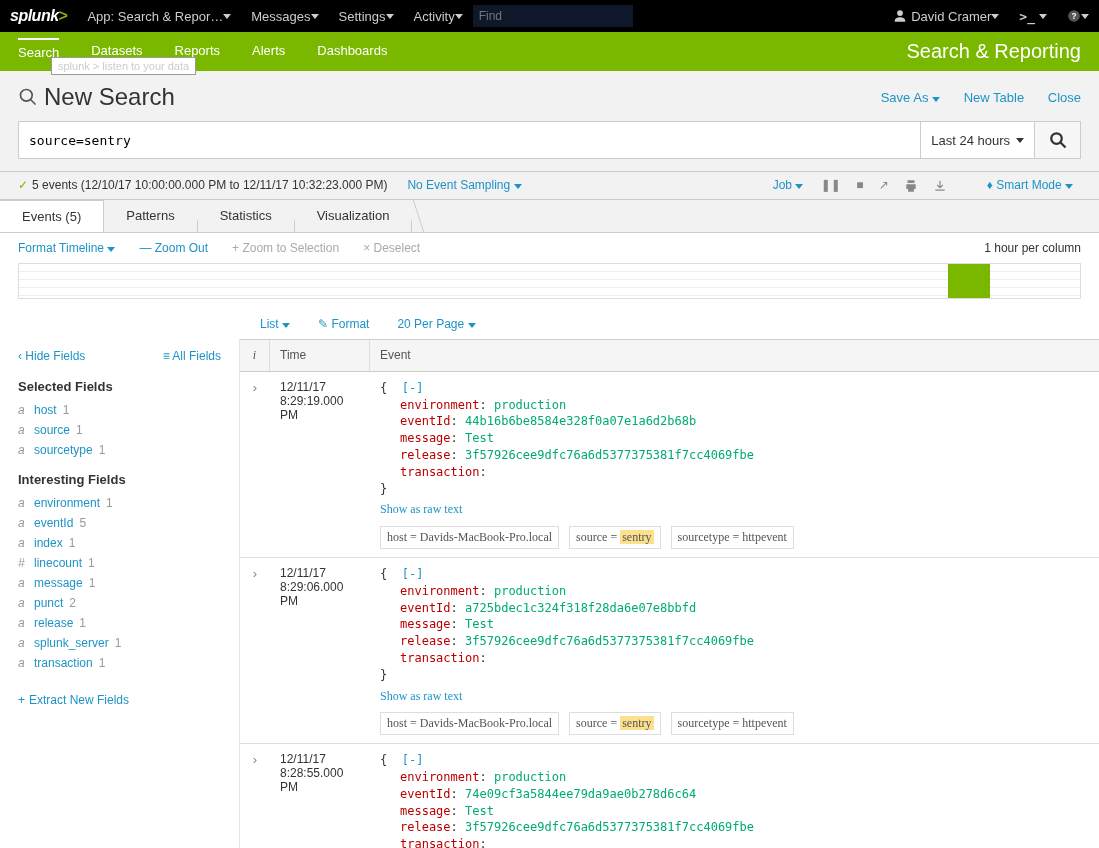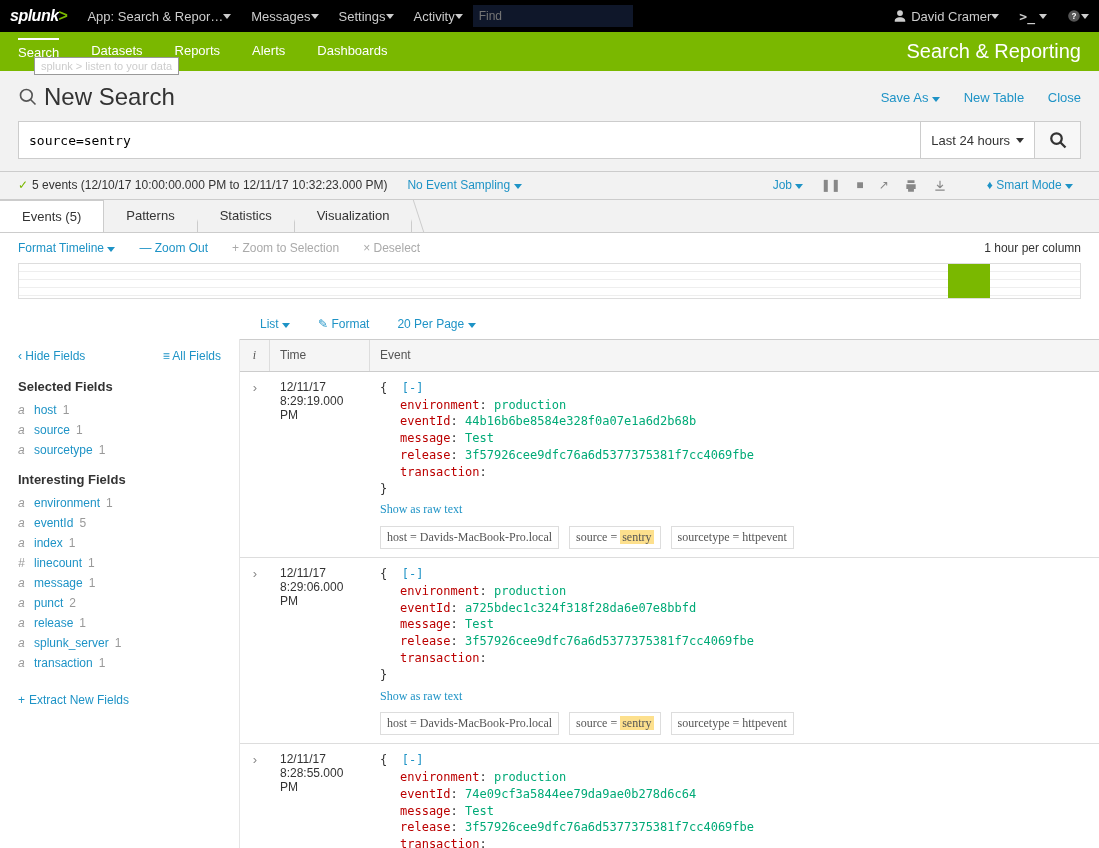--- a/index.html
+++ b/index.html
@@ -1,20 +1,20 @@
 <!DOCTYPE html>
 <html><head>
 <meta charset="utf-8">
 <style>
 * { box-sizing: border-box; margin: 0; padding: 0; }
 body { font-family: "Helvetica Neue", Helvetica, Arial, sans-serif; font-size: 13px; color: #333; background: #fff; width: 1099px; }
 .topbar { background: #000; height: 32px; display: flex; align-items: center; color: #ccc; }
 .topbar .logo { color: #fff; font-weight: bold; font-size: 16px; padding: 0 10px; font-style: italic; letter-spacing: -0.5px;}
 .topbar .logo span.arr { color: #7ab800; font-style:normal; }
-.topbar .tooltip { position: absolute; left: 34px; top: 57px; background: #fff; border: 1px solid #999; padding: 2px 6px; font-size: 11px; z-index: 10; white-space:nowrap;}
+.topbar .tooltip { position: absolute; left: 51px; top: 57px; background: #fff; border: 1px solid #999; padding: 2px 6px; font-size: 11px; z-index: 10; white-space:nowrap;}
 .topbar .menuitem { padding: 0 10px; cursor: pointer; display:flex; align-items:center; }
 .topbar .findbox { background: #0f172a; border: none; color: #ccc; padding: 3px 6px; width: 160px; height: 22px; font-size:12px;}
 .topbar .spacer { flex: 1; }
 .topbar .usericon { margin: 0 4px; }
 .greenbar { background: #7ab800; height: 39px; display: flex; align-items: center; color: #fff; padding: 0 18px; }
 .greenbar .nav { display: flex; gap: 32px; }
 .greenbar .nav a { color: #fff; text-decoration: none; font-size: 13px; }
 .greenbar .nav a.active { border-top: 2px solid #fff; padding-top:5px; margin-top:-5px;}
 .greenbar .spacer { flex: 1; }
 .greenbar .title { font-size: 20px; font-weight:300; }

